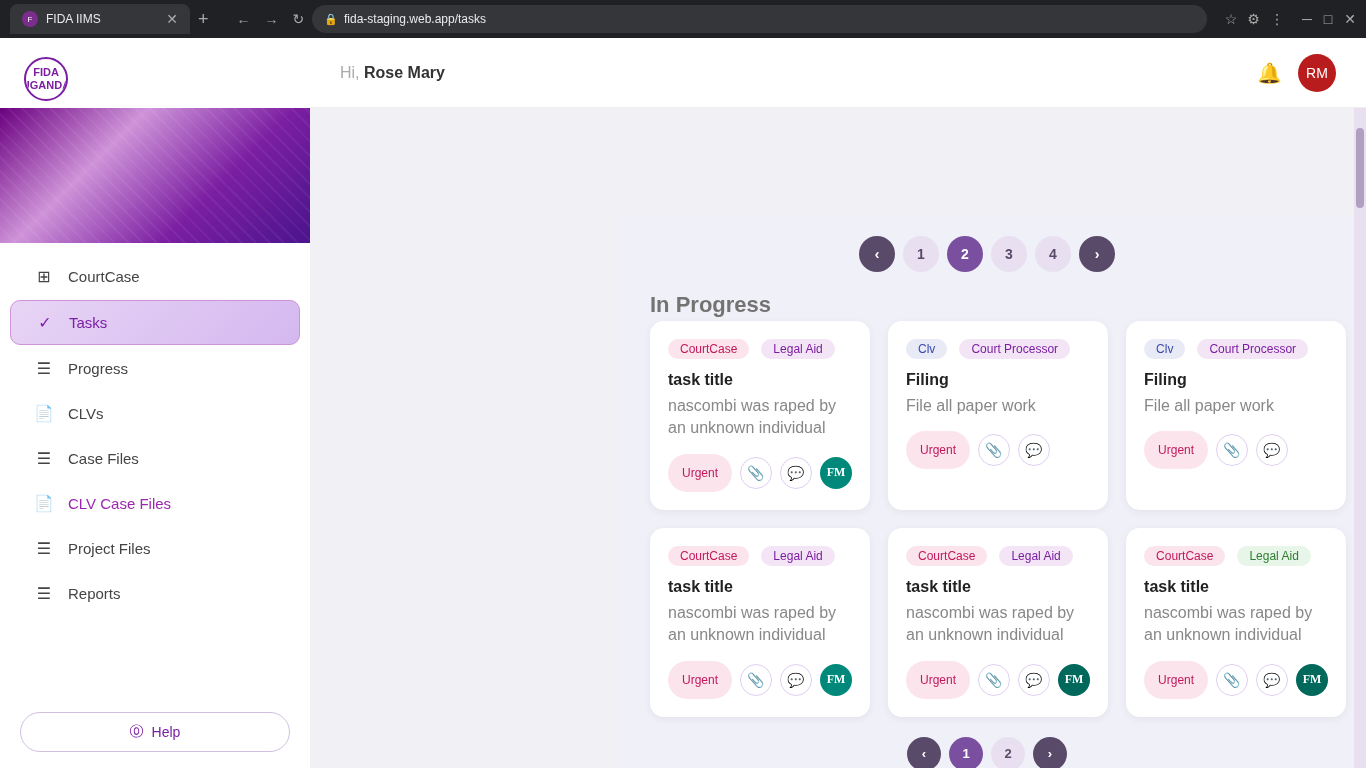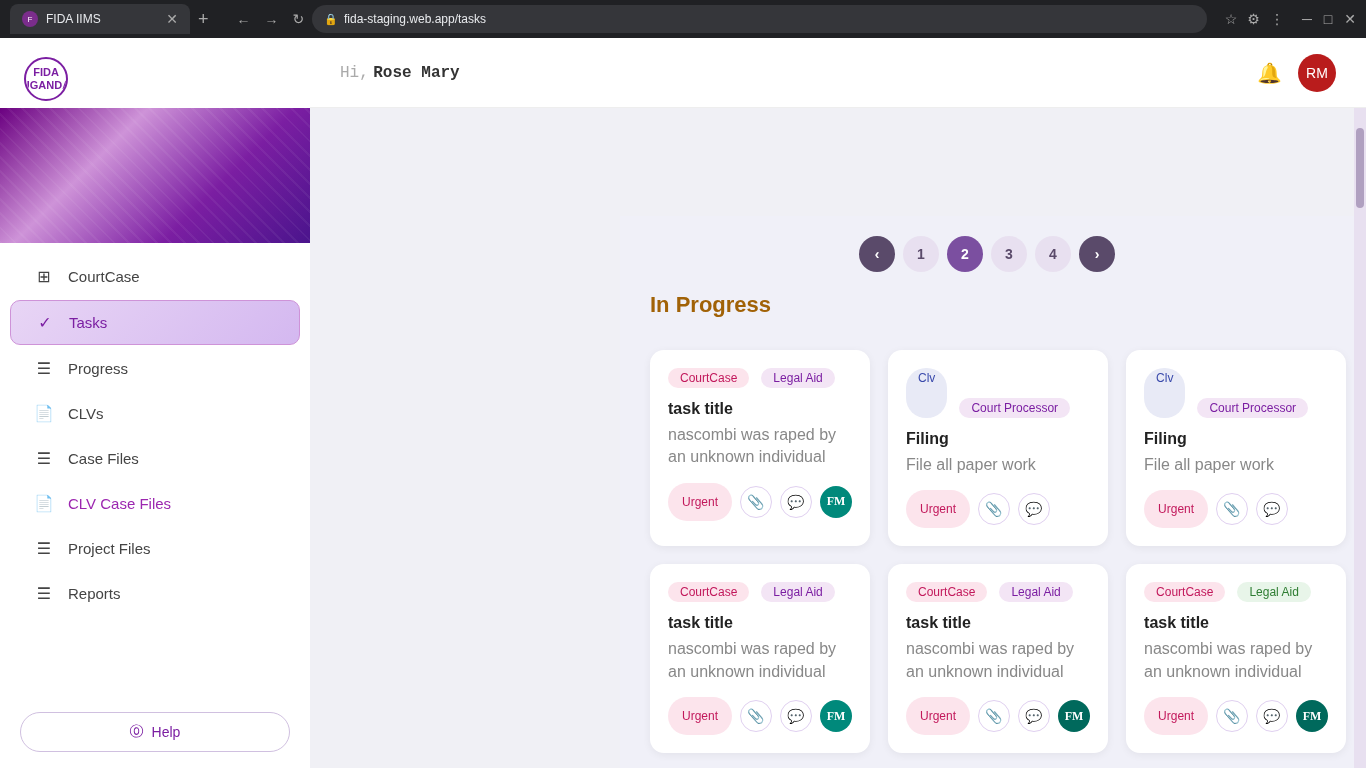--- a/index.html
+++ b/index.html
@@ -136,21 +136,21 @@
       height: 44px;
       border-radius: 50%;
       border: 2px solid #7b1ea2;
       display: flex;
       align-items: center;
       justify-content: center;
       overflow: hidden;
     }
     .logo-text { font-size: 11px; font-weight: bold; color: #7b1ea2; line-height: 1.1; text-align: center; }
     .header-greeting { font-size: 16px; color: #333; }
-    .header-greeting span { color: #aaa; font-family: Liberation Mono, monospace; }
+    .header-greeting span { color: #aaa; }
     .header-actions { margin-left: auto; display: flex; align-items: center; gap: 16px; }
     .notif-btn { background: none; border: none; cursor: pointer; font-size: 20px; color: #5c3d7a; }
     .user-avatar {
       width: 38px;
       height: 38px;
       border-radius: 50%;
       background: #b91c1c;
       cursor: pointer;
       overflow: hidden;
       display: flex;
@@ -192,22 +192,22 @@
       justify-content: center;
     }
     .page-btn.nav { background: #5a4a6a; color: white; }
     .page-btn.num { background: #e8e0f0; color: #5a4a6a; }
     .page-btn.active { background: #7b4fa0; color: white; }
 
     
     .section-title {
       font-size: 22px;
       font-weight: 700;
-      color: #a16207;
-      margin-bottom: 32px;
+      color: #737373;
+      margin-bottom: 3px;
     }
 
     
     .tasks-grid {
       display: grid;
       grid-template-columns: repeat(3, 1fr);
       gap: 18px;
       margin-bottom: 20px;
     }
     .task-card {
@@ -219,21 +219,21 @@
     .card-tags { display: flex; gap: 12px; margin-bottom: 12px; flex-wrap: wrap; }
     .tag {
       padding: 3px 12px;
       border-radius: 20px;
       font-size: 12px;
       font-weight: 500;
     }
     .tag-court-case { background: #fce4ec; color: #c2185b; }
     .tag-legal-aid { background: #f3e5f5; color: #7b1ea2; }
     .tag-clv { background: #e8eaf6; color: #3949ab; }
-    .tag-court-processor { background: #f3e5f5; color: #7b1ea2; margin-top: 30px; }
+    .tag-court-processor { background: #f3e5f5; color: #7b1ea2; }
     .tag-legal-aid-green { background: #e8f5e9; color: #2e7d32; }
     .card-title {
       font-size: 16px;
       font-weight: 700;
       color: #222;
       margin-bottom: 6px;
     }
     .card-desc {
       font-size: 16px;
       color: #888;

